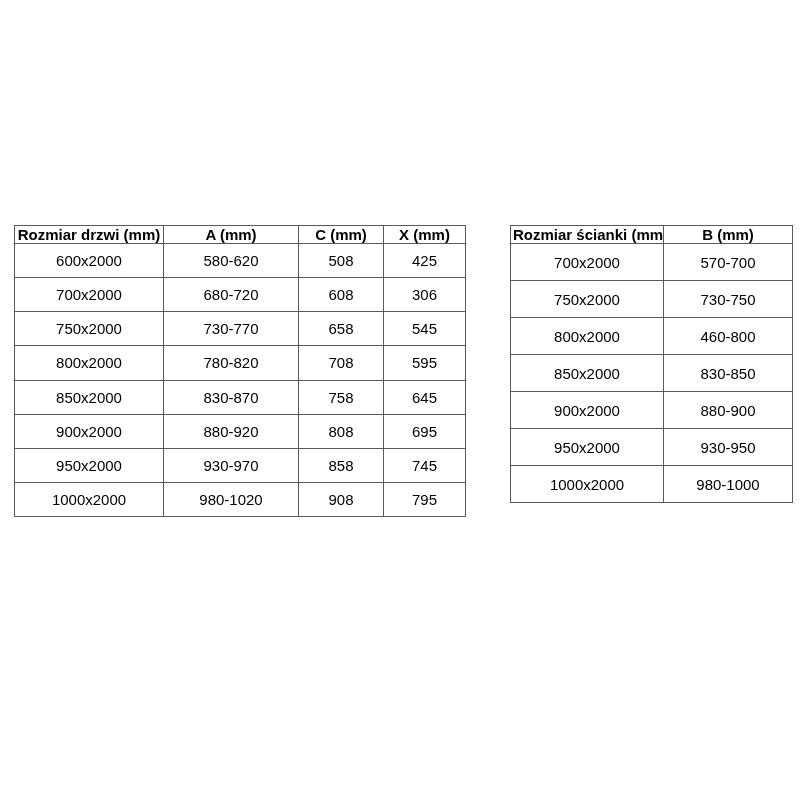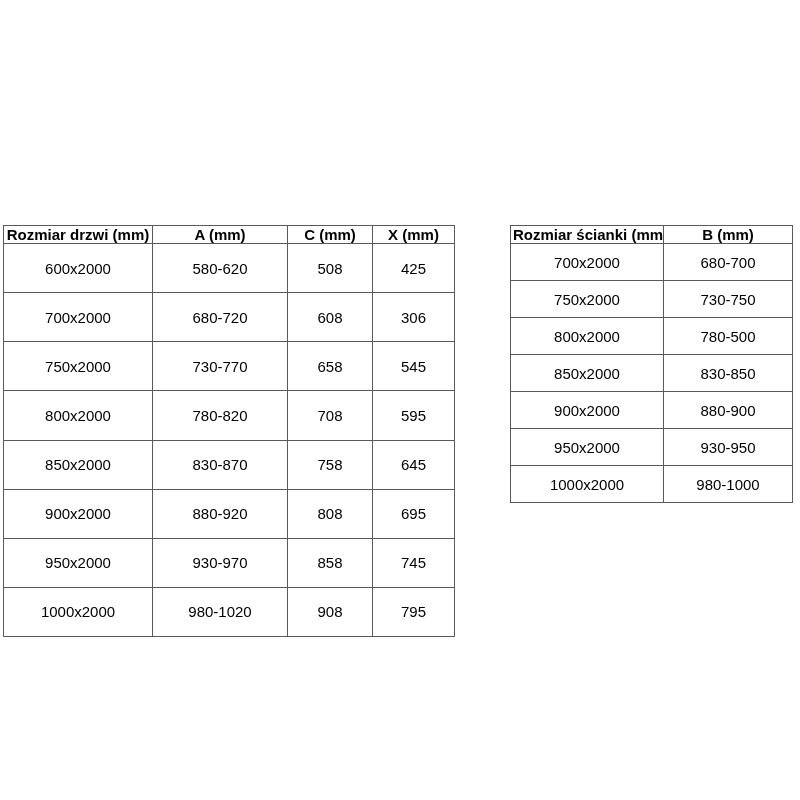--- a/index.html
+++ b/index.html
@@ -27,24 +27,24 @@
     text-align: center;
     vertical-align: middle;
     padding: 0 2px;
     overflow: hidden;
     white-space: nowrap;
   }
   .size-table th {
     font-weight: bold;
   }
   #doors-table {
-    left: 3px;
+    left: 14px;
     top: 225px;
     width: 451px;
-    height: 412px;
+    height: 292px;
   }
   #walls-table {
     left: 510px;
     top: 225px;
     width: 282px;
     height: 278px;
   }
 </style>
 </head>
 <body>
@@ -123,29 +123,29 @@
     </colgroup>
     <thead>
       <tr>
         <th>Rozmiar ścianki (mm)</th>
         <th>B (mm)</th>
       </tr>
     </thead>
     <tbody>
       <tr>
         <td>700x2000</td>
-        <td>680-700</td>
+        <td>570-700</td>
       </tr>
       <tr>
         <td>750x2000</td>
         <td>730-750</td>
       </tr>
       <tr>
         <td>800x2000</td>
-        <td>780-500</td>
+        <td>460-800</td>
       </tr>
       <tr>
         <td>850x2000</td>
         <td>830-850</td>
       </tr>
       <tr>
         <td>900x2000</td>
         <td>880-900</td>
       </tr>
       <tr>

